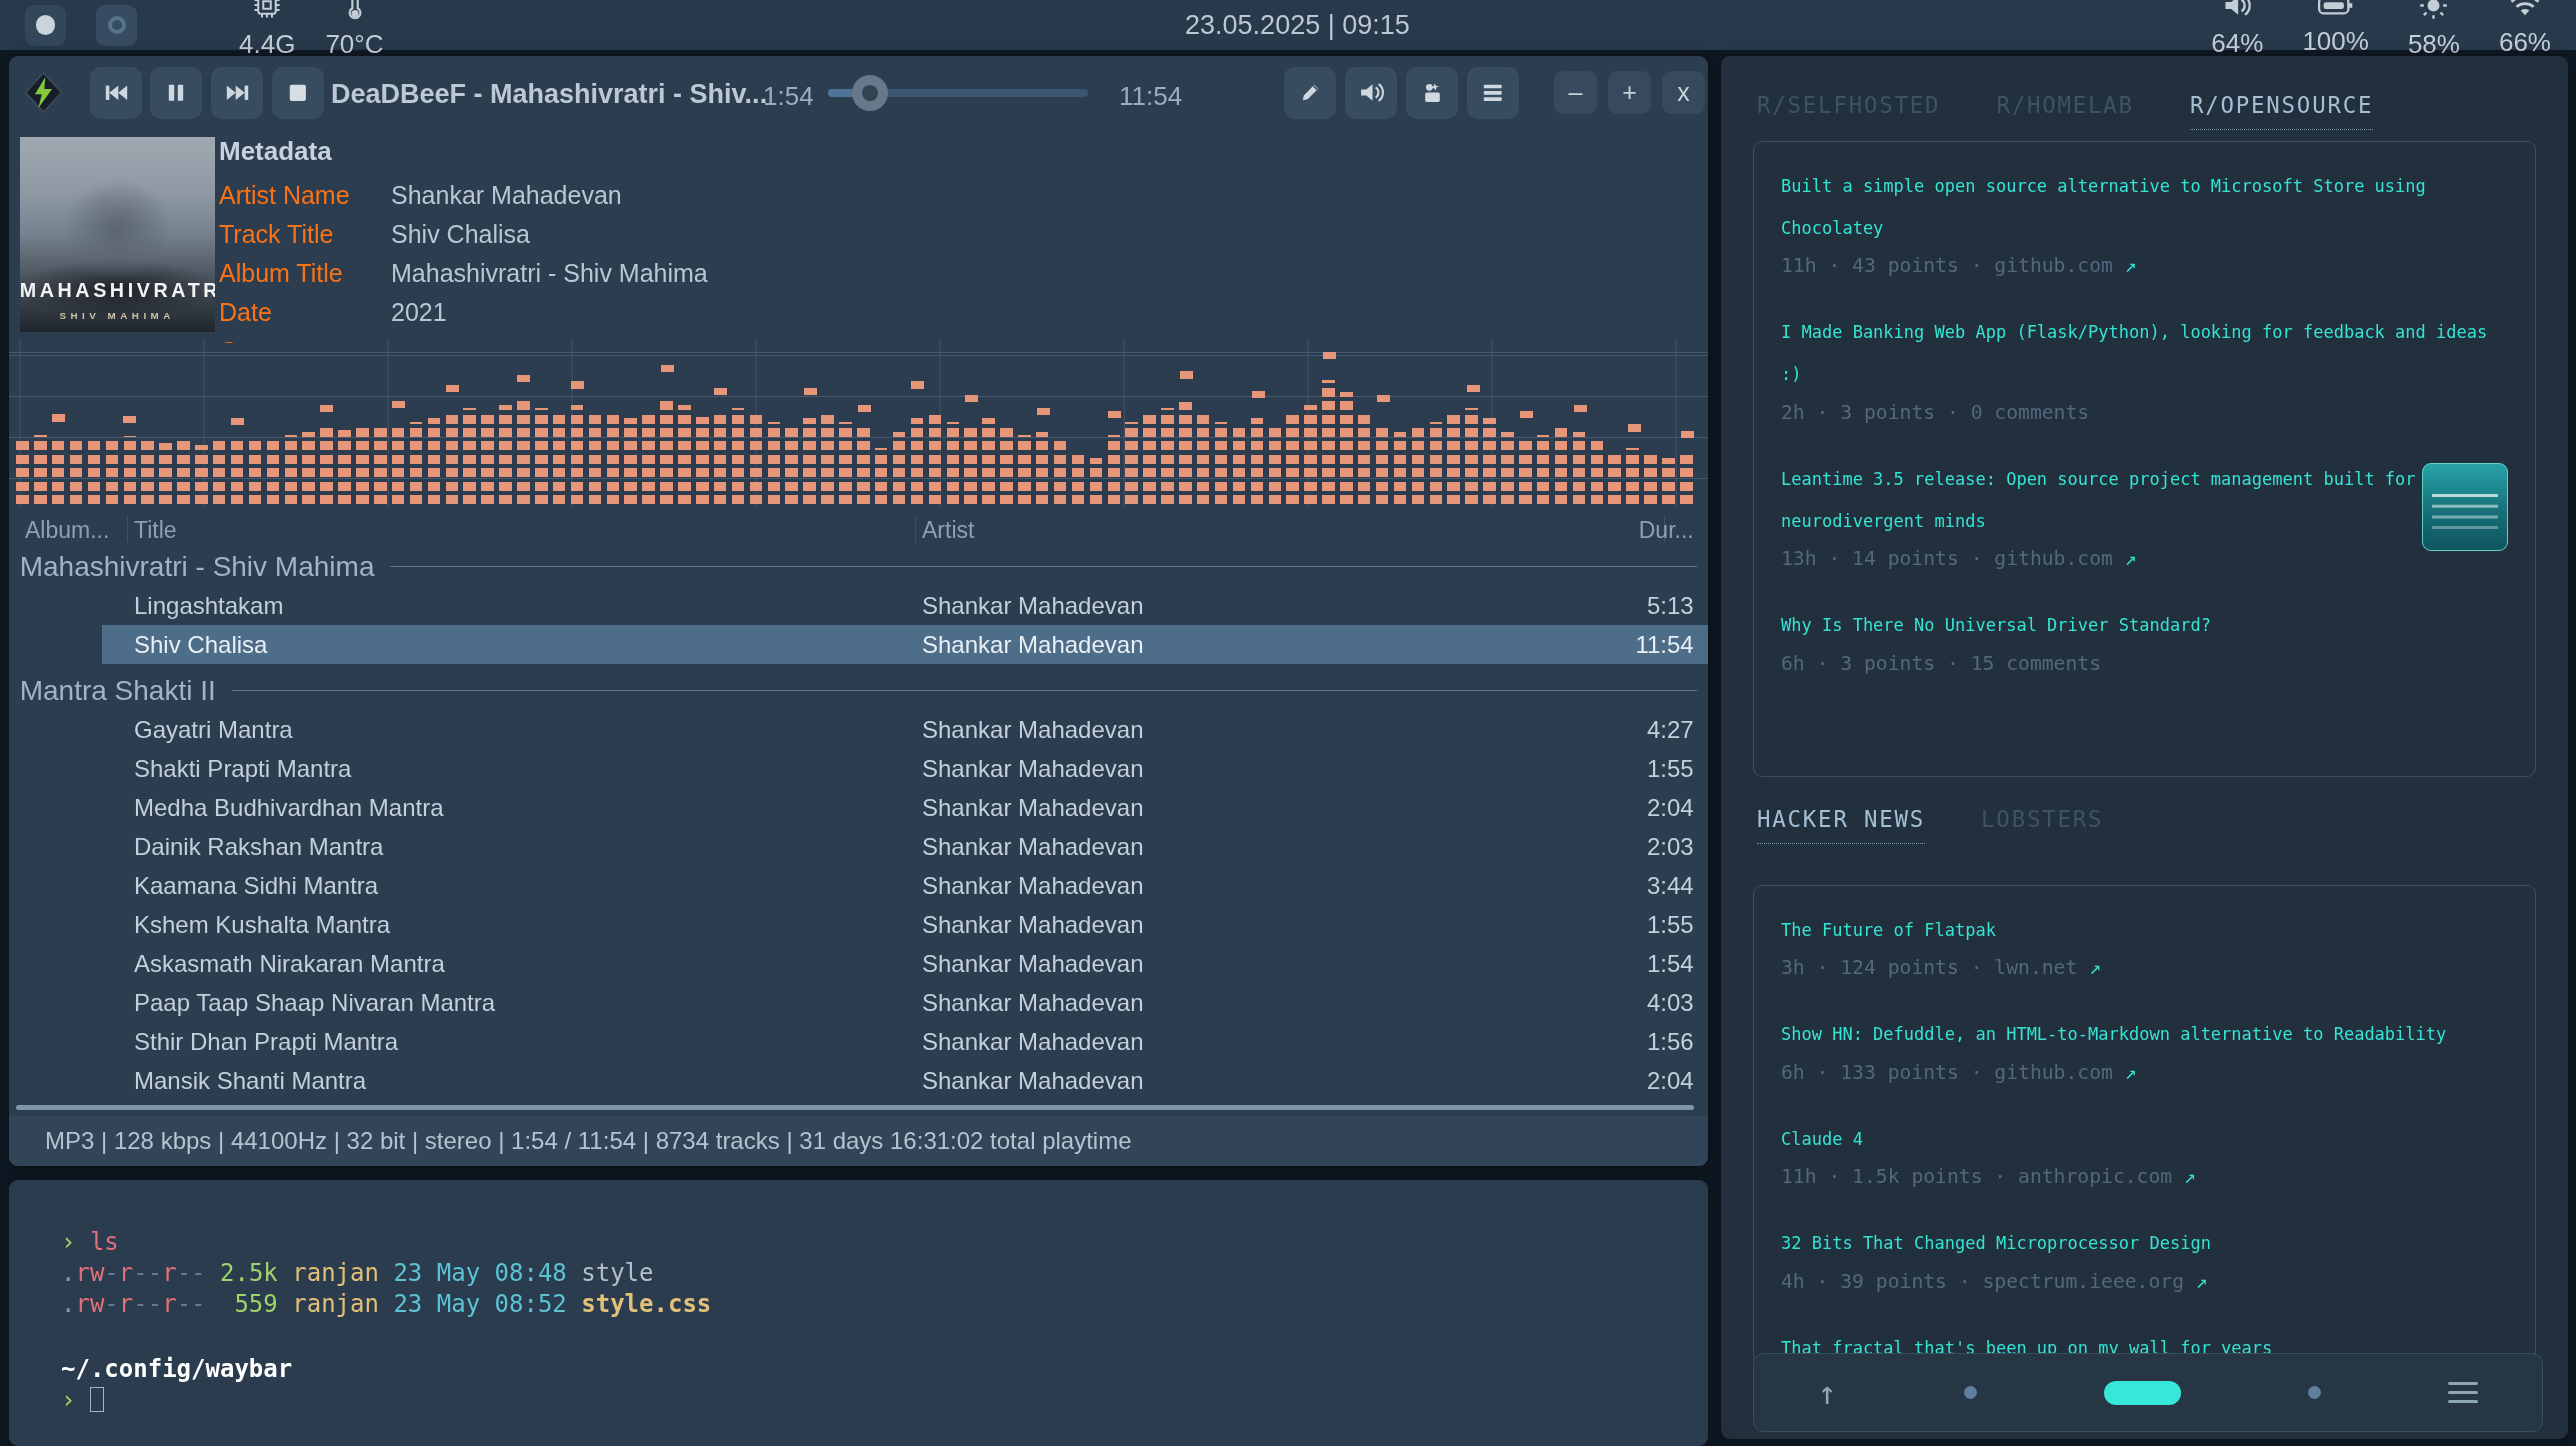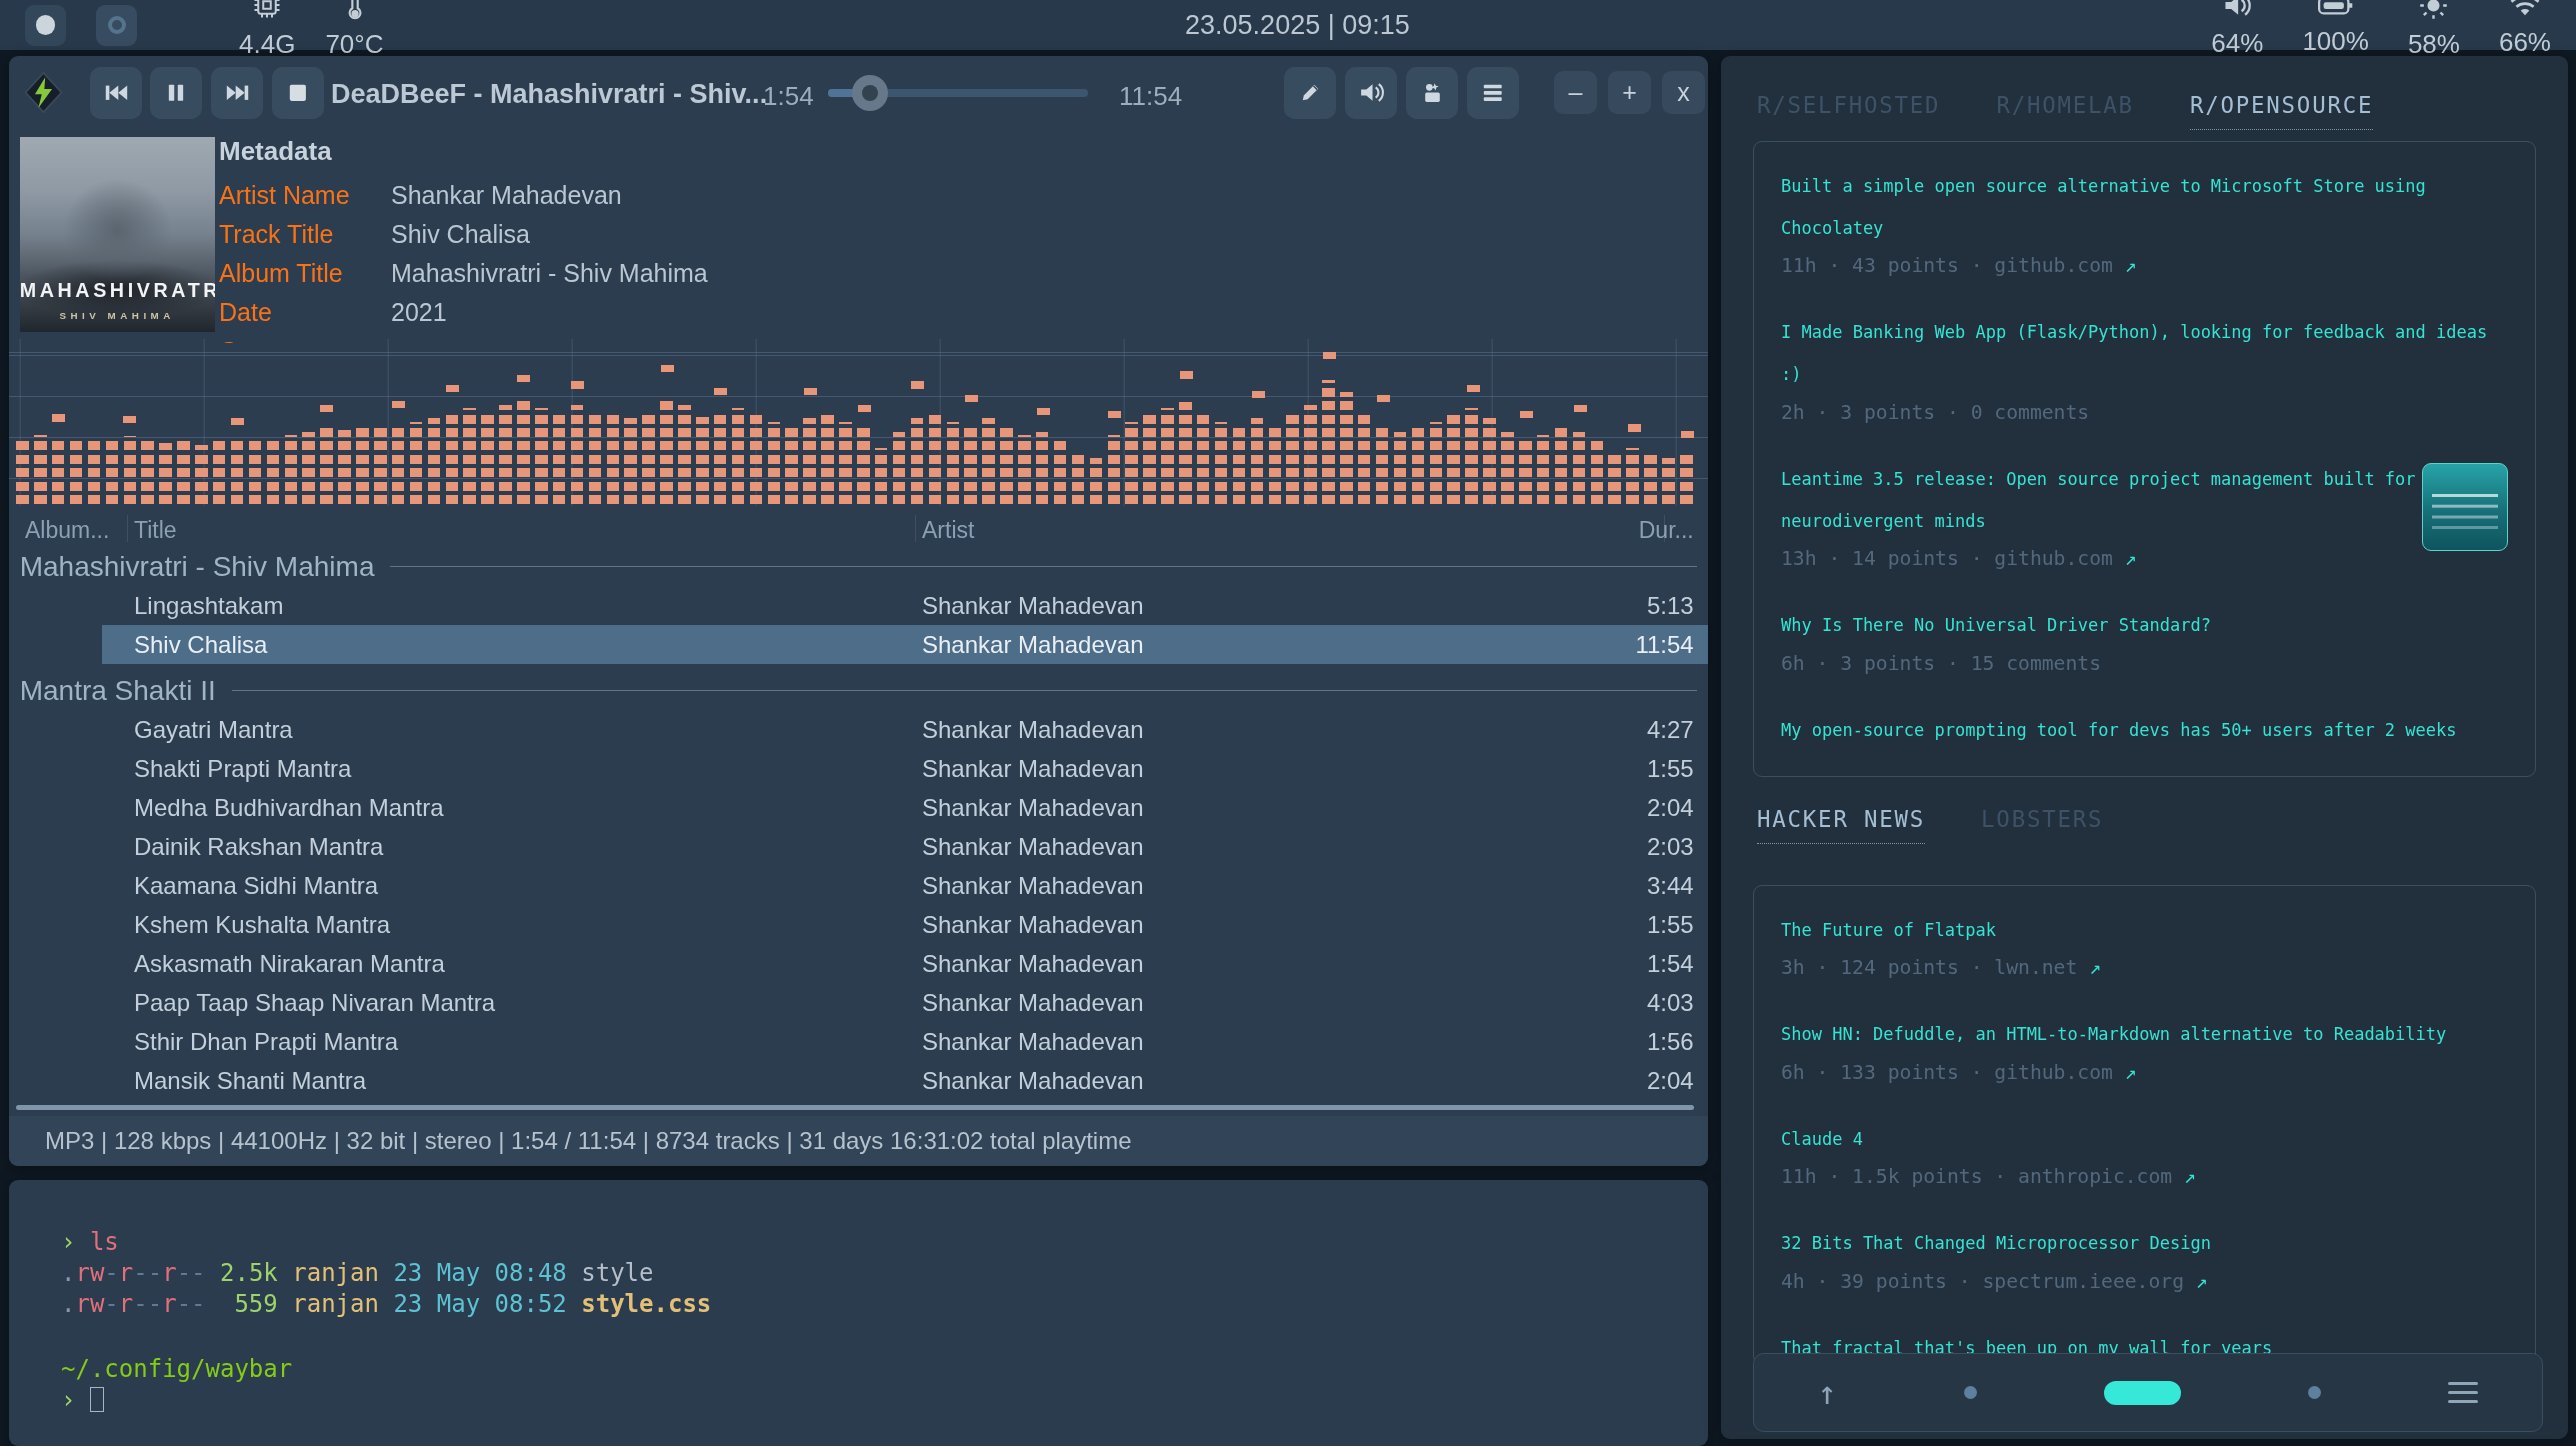--- a/index.html
+++ b/index.html
@@ -80,21 +80,21 @@
   .pl-row.sel { background:linear-gradient(to right, rgba(0,0,0,0) 0 93px, #4e6d89 93px); color:#e8eff5; }
   .pl-row span { position:absolute; top:50%; transform:translateY(-50%); white-space:nowrap; }
   .c-title { left:125px; } .c-artist { left:913px; } .c-dur { right:14.3px; }
   .hscroll { position:absolute; left:7.2px; top:1049px; width:1678px; height:5.4px; border-radius:2.7px; background:#8ea6ba; opacity:.85; }
   .p-status { position:absolute; left:0; top:1060px; width:100%; height:50px; background:#314458;
               display:flex; align-items:center; padding-left:36px; font-size:24px; color:#b6c2cd; }
 
   
   .term-body { padding:47px 0 0 52px; font-family:"DejaVu Sans Mono", monospace; font-size:24px; line-height:31px; color:#b6bfc9; }
   .t-green{color:#9ed36a;} .t-red{color:#e0707a;} .t-yellow{color:#e3c078;} .t-cyan{color:#5cc3d5;}
-  .t-slate{color:#5e7a96;} .t-dim{color:#8b97a3;} .t-file{color:#b6bfc9;} .t-path{color:#84cc16;}
+  .t-slate{color:#5e7a96;} .t-dim{color:#8b97a3;} .t-file{color:#b6bfc9;} .t-path{color:#ffffff;font-weight:bold;}
   .t-size { display:inline-block; width:4ch; text-align:right; }
   .cursor { display:inline-block; width:14.3px; height:25px; border:1.8px solid #aab4be; vertical-align:-3.6px; }
   .t-row { white-space:pre; }
 
   
   .feed, .feed * { font-family:"DejaVu Sans Mono","DejaVu Sans",monospace; }
   .tabs { position:absolute; display:flex; gap:56px; font-size:22.4px; letter-spacing:1.8px; }
   .tab { color:#3d5266; padding-bottom:10.7px; }
   .tab.active { color:#a4bed4; border-bottom:1.8px dotted #7e97ab; }
   .card { position:absolute; left:32px; width:783px; border:0.9px solid #3b4f63; border-radius:9px; padding:23px 27px; overflow:hidden; }
@@ -526,24 +526,20 @@
     </div>
     <div class="post" style="">
       <div class="post-t">Leantime 3.5 release: Open source project management built for neurodivergent minds</div>
       <div class="post-m"><span>13h · 14 points · </span><span><span>github.com</span> <span class="ext">↗</span></span></div>
       <div class="post-thumb"></div>
     </div>
     <div class="post">
       <div class="post-t">Why Is There No Universal Driver Standard?</div>
       <div class="post-m"><span>6h · 3 points · 15 comments</span></div>
     </div>
-    <div class="post">
-      <div class="post-t">My open-source prompting tool for devs has 50+ users after 2 weeks</div>
-
-    </div>
 
   </div>
 
   <div class="tabs" style="left:36px; top:750px;">
     <span class="tab active">HACKER NEWS</span>
     <span class="tab">LOBSTERS</span>
   </div>
 
   <div class="card" style="top:801px; height:480px;margin-top:28px;">
     <div class="post">

